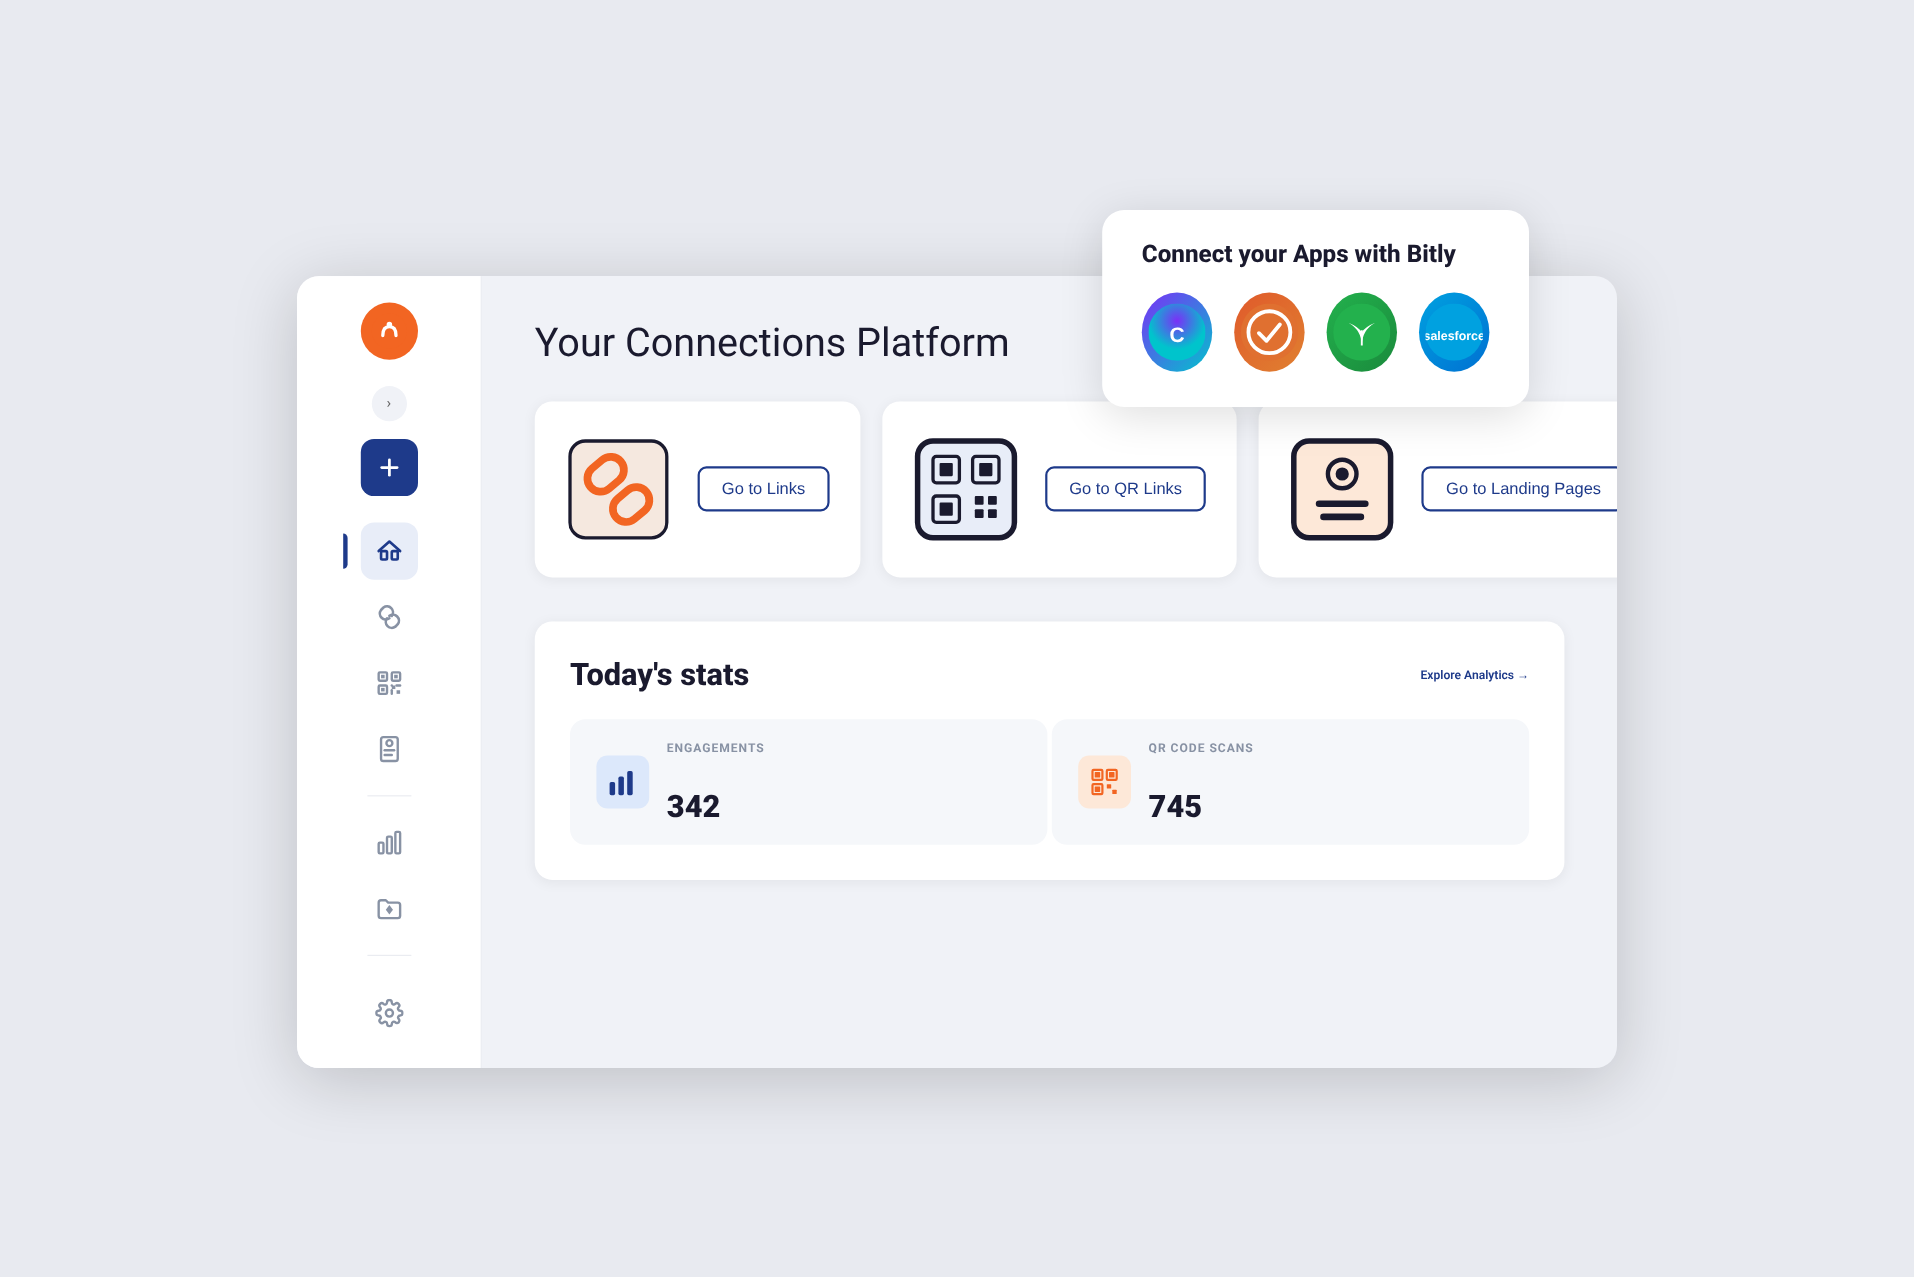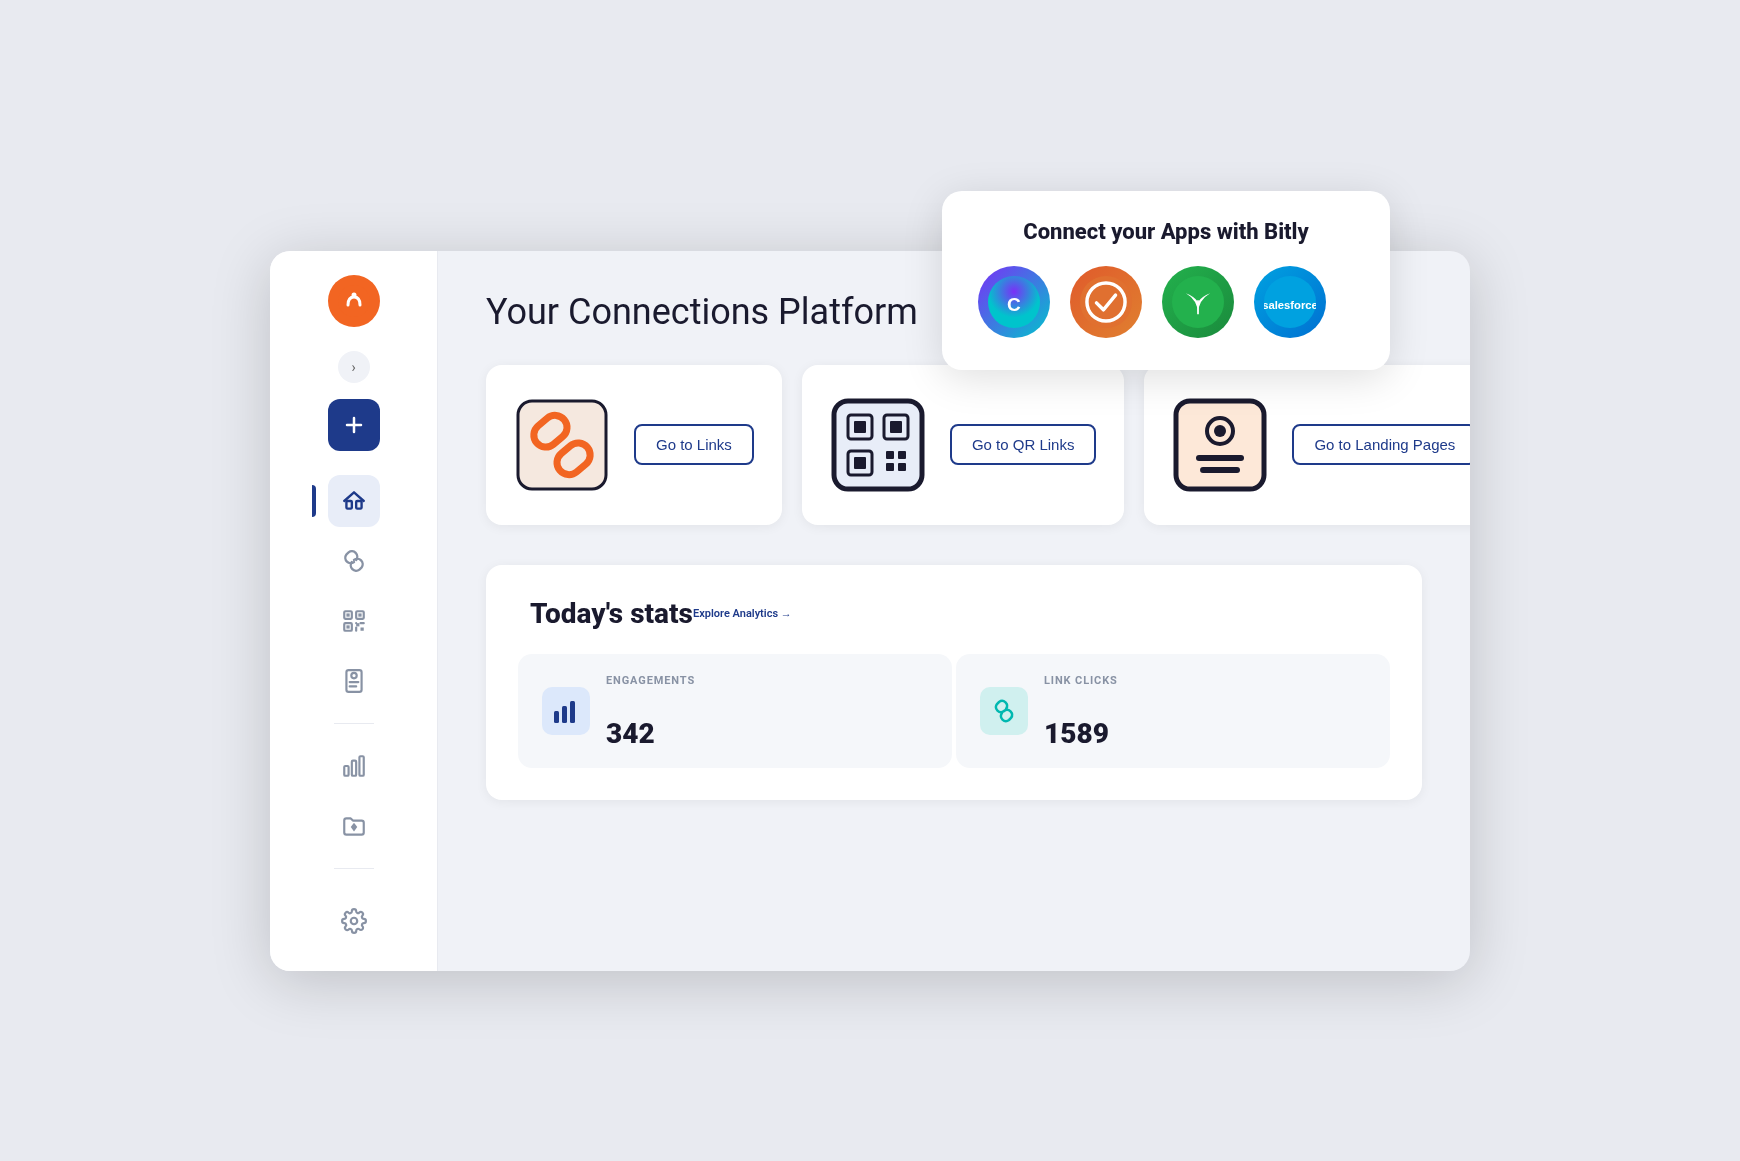--- a/index.html
+++ b/index.html
@@ -22,22 +22,21 @@
     
     .connect-tooltip {
       position: absolute;
       top: 0;
       right: 80px;
       background: #fff;
       border-radius: 20px;
       padding: 28px 36px 32px 36px;
       box-shadow: 0 8px 40px rgba(0,0,0,0.13);
       z-index: 10;
-      width: 448px;
-      text-align: center;
+      width: 388px;
     }
     .connect-tooltip-title {
       font-size: 22px;
       font-weight: 800;
       color: #1a1a2e;
       margin-bottom: 22px;
     }
     .connect-apps-row {
       display: flex;
       gap: 20px;
@@ -216,23 +215,22 @@
     
     .stats-section {
       background: #fff;
       border-radius: 16px;
       padding: 32px 32px;
       box-shadow: 0 2px 12px rgba(0,0,0,0.06);
     }
     .stats-header {
       display: flex;
       align-items: center;
-      justify-content: flex-start;
+      justify-content: space-between;
       margin-bottom: 24px;
-      margin-left: 12px;
     }
     .stats-title {
       font-size: 28px;
       font-weight: 800;
       color: #1a1a2e;
     }
     .explore-link {
       color: #1e3a8a;
       font-size: 11px;
       font-weight: 600;
@@ -498,33 +496,39 @@
                 <rect x="10" y="9" width="5" height="17" rx="1.5" fill="#1e3a8a"></rect>
                 <rect x="18" y="4" width="5" height="22" rx="1.5" fill="#1e3a8a"></rect>
               </svg>
             </div>
             <div class="stat-info">
               <div class="stat-label">ENGAGEMENTS</div>
               <div class="stat-value">342</div>
             </div>
           </div>
 
+
           <div class="stat-card">
-            <div class="stat-icon-wrap stat-icon-teal">
+            <div class="stat-icon-wrap stat-icon-orange">
               <svg viewBox="0 0 28 28" width="28" height="28">
-                <path d="M12 16a5 5 0 007 7l2-2a5 5 0 00-7-7" fill="none" stroke="#00b8b0" stroke-width="2.5" stroke-linecap="round"></path>
-                <path d="M16 12a5 5 0 00-7-7L7 7a5 5 0 007 7" fill="none" stroke="#00b8b0" stroke-width="2.5" stroke-linecap="round"></path>
+                <rect x="3" y="3" width="9" height="9" rx="1" fill="none" stroke="#f26522" stroke-width="2"></rect>
+                <rect x="16" y="3" width="9" height="9" rx="1" fill="none" stroke="#f26522" stroke-width="2"></rect>
+                <rect x="3" y="16" width="9" height="9" rx="1" fill="none" stroke="#f26522" stroke-width="2"></rect>
+                <rect x="5" y="5" width="5" height="5" rx="0.5" fill="#f26522"></rect>
+                <rect x="18" y="5" width="5" height="5" rx="0.5" fill="#f26522"></rect>
+                <rect x="5" y="18" width="5" height="5" rx="0.5" fill="#f26522"></rect>
+                <rect x="16" y="16" width="4" height="4" rx="0.5" fill="#f26522"></rect>
+                <rect x="21" y="21" width="4" height="4" rx="0.5" fill="#f26522"></rect>
               </svg>
             </div>
             <div class="stat-info">
-              <div class="stat-label">LINK CLICKS</div>
-              <div class="stat-value">1589</div>
+              <div class="stat-label">QR CODE SCANS</div>
+              <div class="stat-value">745</div>
             </div>
           </div>
-
 
 
         </div>
       </div>
 
     </div>
   </div>
 </div>
 
 </body></html>

